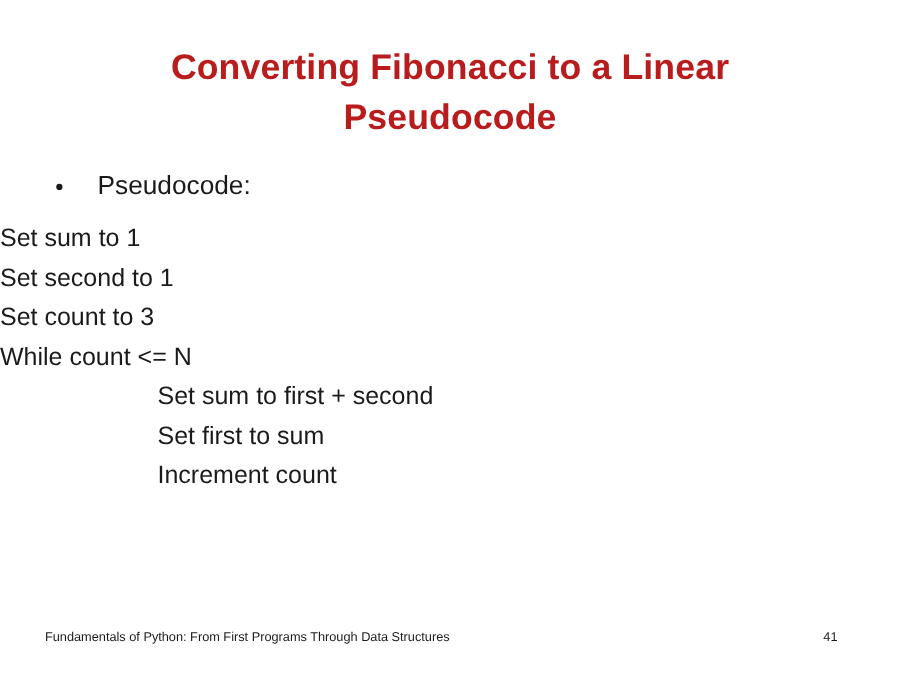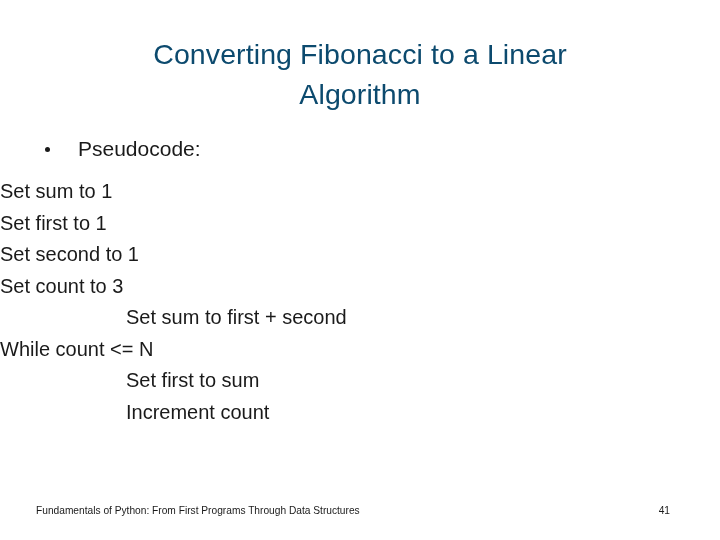--- a/index.html
+++ b/index.html
@@ -25,22 +25,22 @@
   .title-block {
     position: absolute;
     left: 60px;
     top: 34px;
     width: 600px;
     text-align: center;
   }
   .title-text {
     font-size: 28.5px;
     line-height: 40px;
-    font-weight: 400;
-    color: #0c4a6e;
+    font-weight: 700;
+    color: #b91c1c;
     letter-spacing: 0.1px;
     white-space: pre-wrap;
   }
 
   
   .body-block {
     position: absolute;
     left: 0;
     top: 136px;
     width: 720px;
@@ -112,37 +112,36 @@
     text-align: right;
   }
 </style>
 </head>
 <body>
 
 <div id="slide">
 
   <div class="title-block">
     <div class="title-text">Converting Fibonacci to a Linear</div>
-    <div class="title-text">Algorithm</div>
+    <div class="title-text">Pseudocode</div>
   </div>
 
   <div class="body-block">
 
     <div class="bullet-row">
       <span class="bullet-dot"></span>
       <span class="bullet-label">Pseudocode:</span>
     </div>
 
     <ul class="code-list">
       <li class="code-line">Set sum to 1</li>
-      <li class="code-line">Set first to 1</li>
       <li class="code-line">Set second to 1</li>
       <li class="code-line">Set count to 3</li>
+      <li class="code-line">While count &lt;= N</li>
       <li class="code-line indent-1">Set sum to first + second</li>
-      <li class="code-line">While count &lt;= N</li>
       <li class="code-line indent-1">Set first to sum</li>
       <li class="code-line indent-1">Increment count</li>
     </ul>
 
   </div>
 
   <div class="footer">
     <div class="footer-text">Fundamentals of Python: From First Programs Through Data Structures</div>
     <div class="footer-page">41</div>
   </div>

